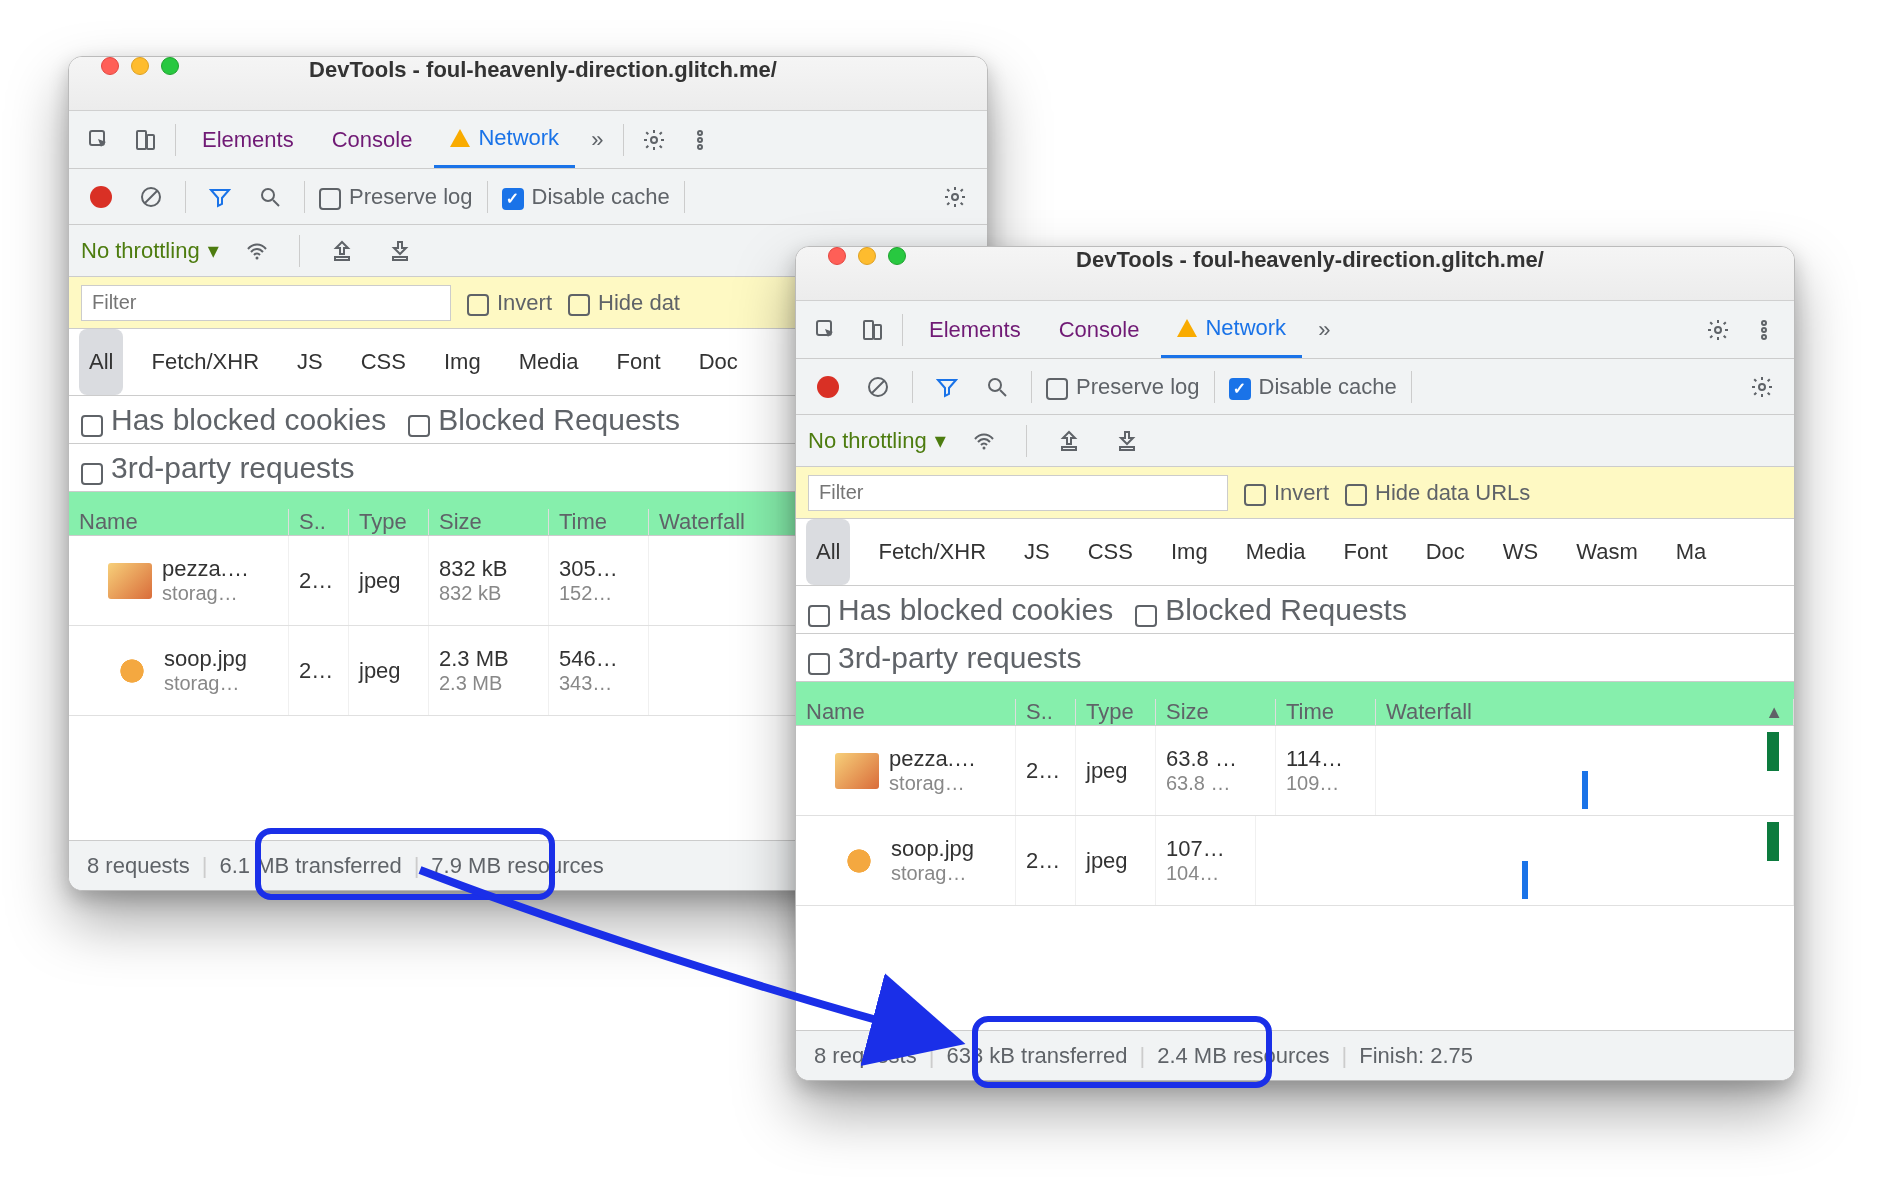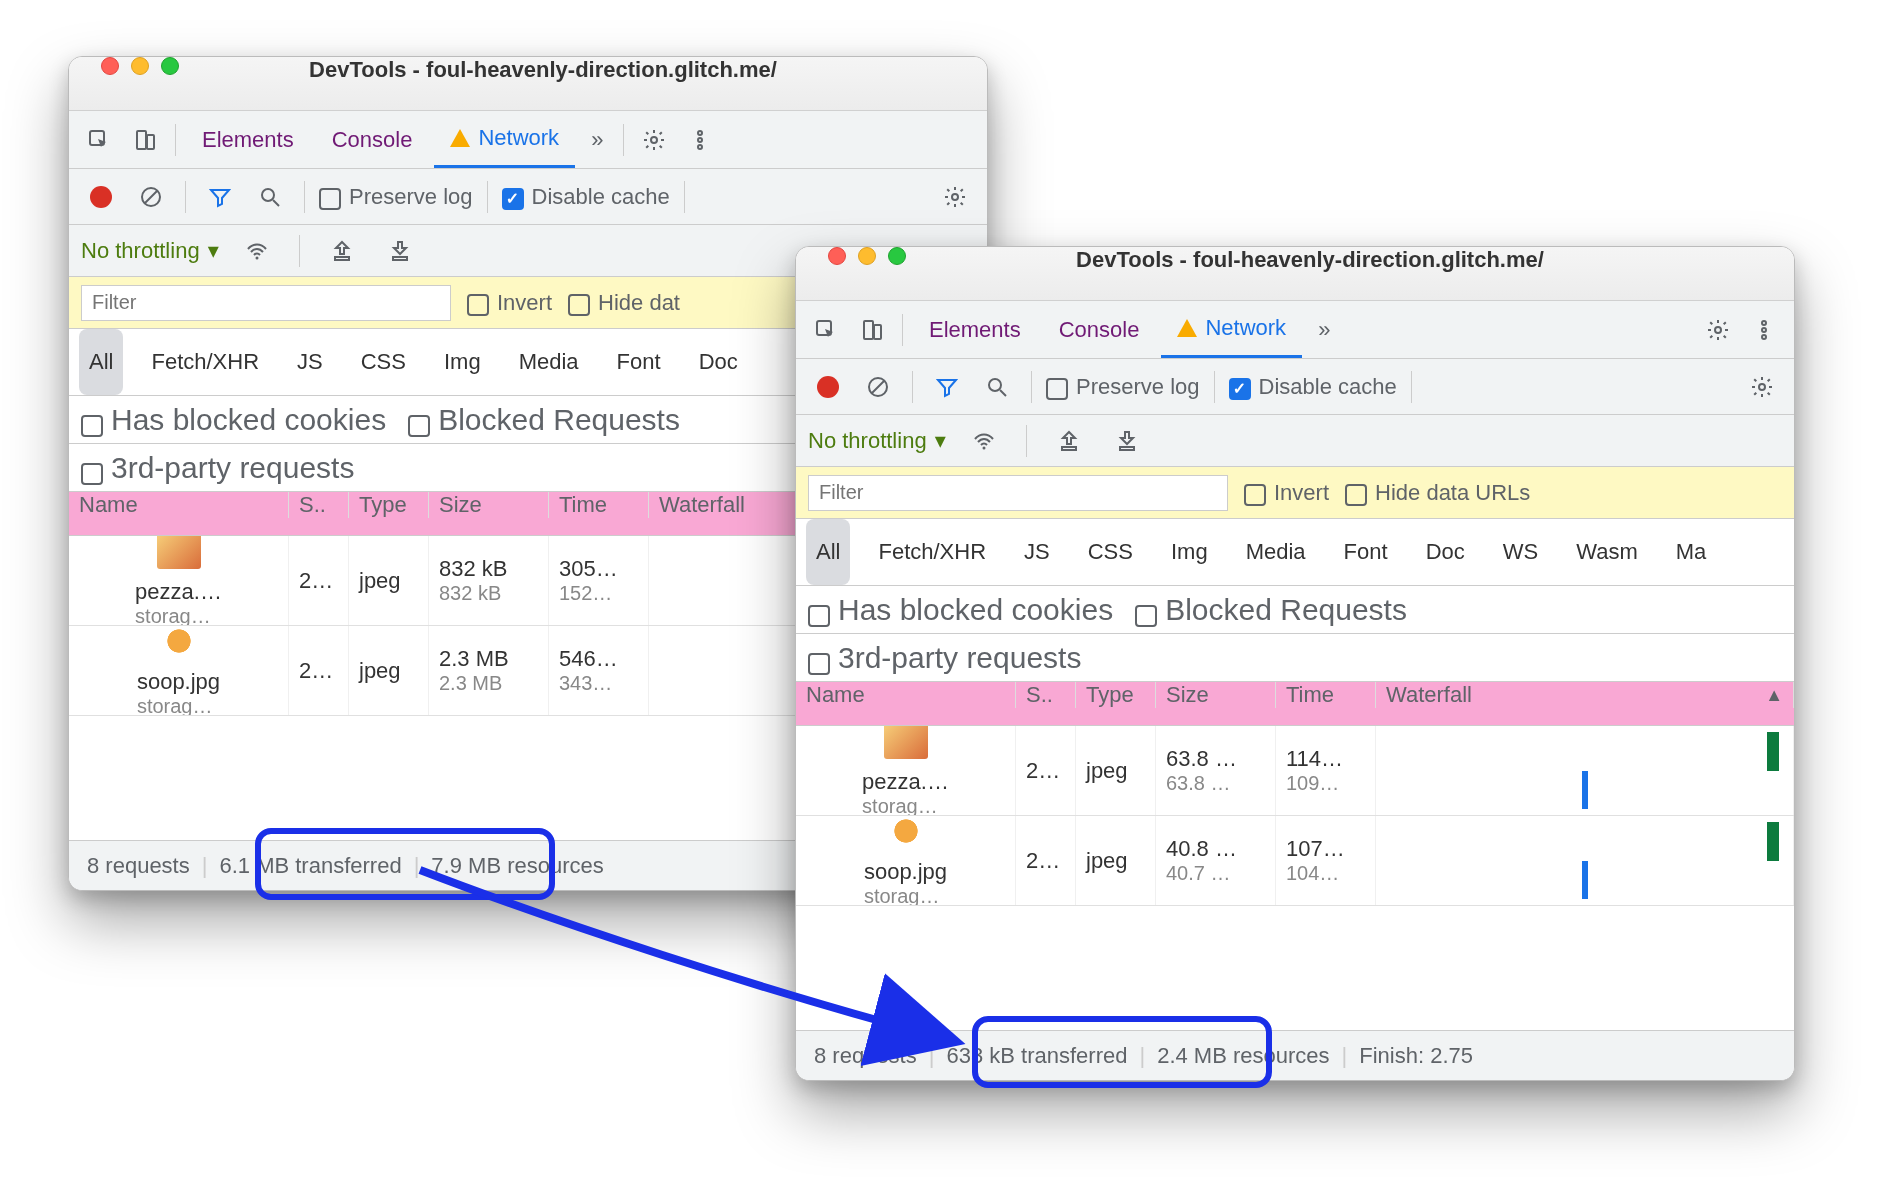--- a/index.html
+++ b/index.html
@@ -151,24 +151,24 @@
   }
 
   .table {
     flex:1;
     display:flex; flex-direction:column;
     font-size: 22px;
     overflow:hidden;
   }
   .thead {
     display:flex;
-    background:#f9a8d4;
+    background:#86efac;
     border-bottom:1px solid #ccc;
     height: 44px;
-    align-items:flex-start;
+    align-items:flex-end;
     color:#5f6368;
   }
   .th { padding: 0 10px; border-right:1px solid #ddd; white-space:nowrap; overflow:hidden; text-overflow:ellipsis;}
   .col-name { width: 220px; }
   .col-status { width: 60px; }
   .col-type { width: 80px; }
   .col-size { width: 120px; }
   .col-time { width: 100px; }
   .col-wf { flex:1; }
   .win2 .col-name { width: 220px;}
@@ -177,21 +177,21 @@
     height: 90px;
     border-bottom:1px solid #e0e0e0;
     align-items:stretch;
     color:#333;
   }
   .td {
     padding: 6px 10px; border-right:1px solid #f0f0f0;
     display:flex; flex-direction:column; justify-content:center;
     white-space:nowrap; overflow:hidden; text-overflow:ellipsis;
   }
-  .namecell { display:flex; flex-direction:column; align-items:center; gap:10px;}
+  .namecell { display:flex; flex-direction:row; align-items:center; gap:10px;}
   .thumb { width:44px; height:36px; background:linear-gradient(135deg,#f7d07a,#d96c3a); border-radius:3px; flex-shrink:0;}
   .thumb.soup { background: radial-gradient(circle at 50% 50%, #f4a840 40%, #fff 42%);}
   .sub { color:#888; font-size:20px;}
   .wfbar { display:flex; align-items:center;}
   .wfbar .bar { height:40px; width:12px; background:#0c7b3e; margin-left:auto; margin-right:4px;}
   .wfbar .bar2 { height:40px; width:6px; background:#1a73e8;}
   .sortarrow { margin-left:auto; font-size:18px;}
 
   .statusbar {
     height: 50px;
@@ -654,24 +654,20 @@
     <div class="row">
       <div class="td col-name namecell">
         <div class="thumb soup"></div>
         <div>
           <div>soop.jpg</div>
           <div class="sub">storag…</div>
         </div>
       </div>
       <div class="td col-status">2…</div>
       <div class="td col-type">jpeg</div>
-      <div class="td col-size">
-          <div>40.8 …</div>
-          <div class="sub">40.7 …</div>
-        </div>
       <div class="td col-time">
           <div>107…</div>
           <div class="sub">104…</div>
         </div>
       <div class="td col-wf wfbar">
           <div class="bar"></div>
           <div class="bar2"></div>
         </div>
     </div>
     <div style="flex:1"></div>

